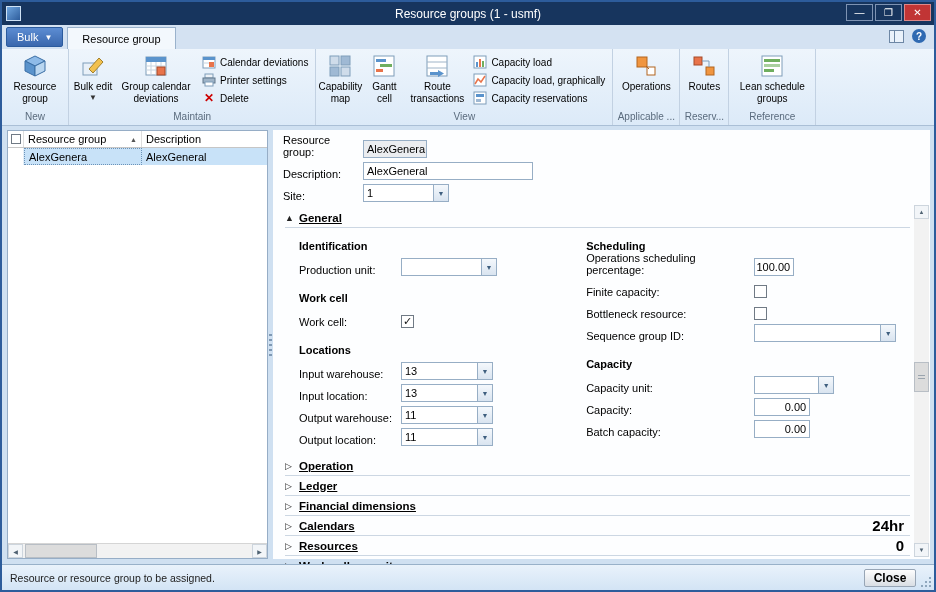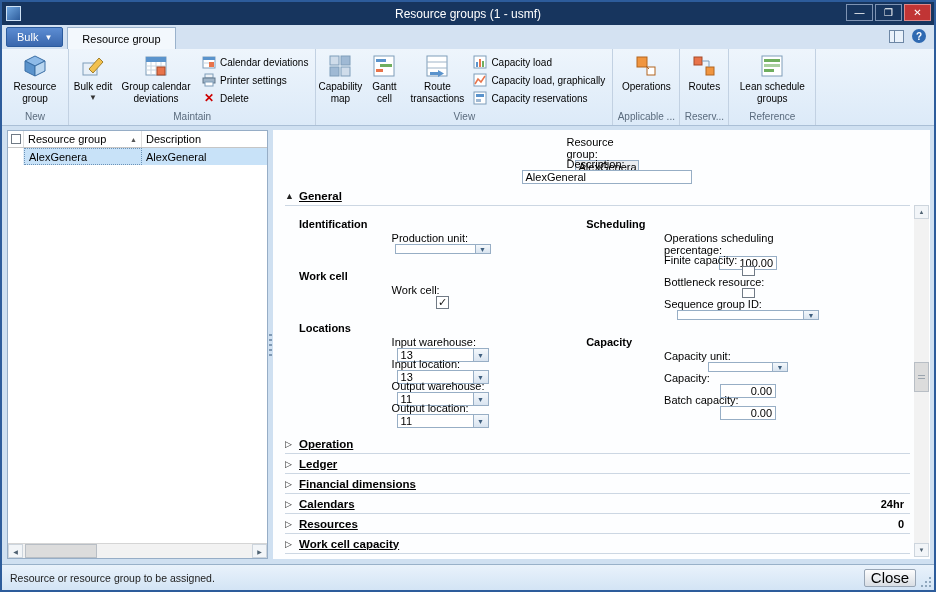--- a/index.html
+++ b/index.html
@@ -63,47 +63,47 @@
   .vscroll { position:absolute; right:1px; top:75px; bottom:2px; width:15px; background:#f2f2f2; display:flex; flex-direction:column; }
   .v-track { flex:1; position:relative; }
   .v-thumb { position:absolute; top:44%; left:0; right:0; height:30px; background:#dcdcdc; border:1px solid #b8bec5; display:flex; align-items:center; justify-content:center; }
   .v-grip { width:7px; border-top:1px solid #9aa4ae; border-bottom:1px solid #9aa4ae; height:4px; }
   
   .splitter { position:absolute; left:266px; top:4px; bottom:5px; width:5px; display:flex; align-items:center; justify-content:center; }
   .split-dots { width:3px; height:22px; background:repeating-linear-gradient(#7f99b4 0 2px, transparent 2px 5px); }
   
   .form-panel { position:absolute; left:271px; right:4px; top:4px; bottom:5px; background:#fdfeff; }
   .hdr-fields { padding:6px 0 2px 10px; }
-  .frow { display:flex; align-items:center; height:22px;flex-direction:column; }
+  .frow { display:flex; align-items:flex-end; height:22px; }
   .flabel { font-size:11px; }
   .hdr-fields .flabel { width:80px; }
   .tbox { border:1px solid #97aec5; background:#fff; height:18px; display:inline-flex; align-items:center; padding:0 3px; font-size:11px; }
   .tbox.ro { background:#ebedf0; }
   .combo { border:1px solid #97aec5; background:#fff; height:18px; display:inline-flex; align-items:stretch; font-size:11px; }
   .combo-text { display:flex; align-items:center; padding:0 3px; flex:1; }
   .combo-btn { width:15px; display:flex; align-items:center; justify-content:center; font-size:7px; color:#3f5f7f; background:linear-gradient(#f4f8fc,#d9e4f0); border-left:1px solid #97aec5; }
   .valuebox { border:1px solid #97aec5; background:#fff; height:18px; display:inline-flex; align-items:center; justify-content:flex-end; padding:0 3px; font-size:11px; }
   .checkbox { width:13px; height:13px; border:1px solid #707a85; background:#fff; display:inline-flex; align-items:center; justify-content:center; font-size:11px; line-height:1; color:#111; }
   
   .fasttabs { margin:4px 20px 0 12px; }
   .sec-head { display:flex; align-items:center; height:20px; border-bottom:1px solid #ccd7e3; font-size:11px; }
   .sec-arrow { width:14px; font-size:9px; color:#222; }
   .sec-title { font-weight:bold; font-size:11.5px;text-decoration:underline; }
-  .sec-extra { margin-left:auto; padding-right:6px; font-weight:bold; font-size:11px; }
+  .sec-extra { margin-left:auto; padding-right:6px; font-weight:bold; font-size:15px; }
   .sec-body { display:flex; padding:4px 0 10px 14px; }
   .col-left { width:47%; }
   .col-right { width:53%; }
   .subhdr { font-weight:bold; font-size:11px; height:20px; display:flex; align-items:flex-end; margin-bottom:2px; }
   .col-left .flabel { width:102px; }
   .col-right .flabel { width:168px; }
   .mt { margin-top:8px; }
   
   .statusbar { position:absolute; left:0; right:0; bottom:0; height:26px; background:linear-gradient(#e9f2fb,#d3e4f5); border-top:1px solid #98b1c9; display:flex; align-items:center; padding:0 4px 0 8px; }
   .status-text { font-size:10.5px; color:#222; }
-  .close-btn { margin-left:auto; width:52px; height:18px; display:flex; align-items:center; justify-content:center; font-size:15px; background:linear-gradient(#fdfdfd,#d9dee4); border:1px solid #97a5b5; border-radius:2px; margin-right:14px; }
+  .close-btn { margin-left:auto; width:52px; height:18px; display:flex; align-items:center; justify-content:center; font-size:12px; background:linear-gradient(#fdfdfd,#d9dee4); border:1px solid #97a5b5; border-radius:2px; margin-right:14px;font-weight:bold; }
   .grip { position:absolute; right:2px; bottom:2px; width:12px; height:12px; }
   .grip::before { content:""; position:absolute; right:1px; bottom:1px; width:2px; height:2px; background:#8fa7bd;
     box-shadow:-4px 0 #8fa7bd, 0 -4px #8fa7bd, -8px 0 #8fa7bd, -4px -4px #8fa7bd, 0 -8px #8fa7bd; }
 </style>
 </head>
 <body>
 
 <div class="window">
 
   <div class="titlebar">
@@ -370,20 +370,27 @@
 
       <div class="hdr-fields">
         <div class="frow">
           <span class="flabel">Resource group:</span>
           <span class="tbox ro" style="width:64px;">AlexGenera</span>
         </div>
         <div class="frow">
           <span class="flabel">Description:</span>
           <span class="tbox" style="width:170px;">AlexGeneral</span>
         </div>
+        <div class="frow">
+          <span class="flabel">Site:</span>
+          <span class="combo" style="width:86px;">
+            <span class="combo-text">1</span>
+            <span class="combo-btn">▼</span>
+          </span>
+        </div>
       </div>
 
       <div class="fasttabs">
 
         <div class="sec-head">
           <span class="sec-arrow">▲</span>
           <span class="sec-title">General</span>
         </div>
         <div class="sec-body">
           <div class="col-left">
@@ -427,21 +434,21 @@
               <span class="combo" style="width:92px;">
                 <span class="combo-text">11</span>
                 <span class="combo-btn">▼</span>
               </span>
             </div>
           </div>
           <div class="col-right">
             <div class="subhdr">Scheduling</div>
             <div class="frow">
               <span class="flabel">Operations scheduling percentage:</span>
-              <span class="valuebox" style="width:58px;">100.00</span>
+              <span class="valuebox" style="width:40px;">100.00</span>
             </div>
             <div class="frow">
               <span class="flabel">Finite capacity:</span>
               <span class="checkbox"></span>
             </div>
             <div class="frow">
               <span class="flabel">Bottleneck resource:</span>
               <span class="checkbox"></span>
             </div>
             <div class="frow">

